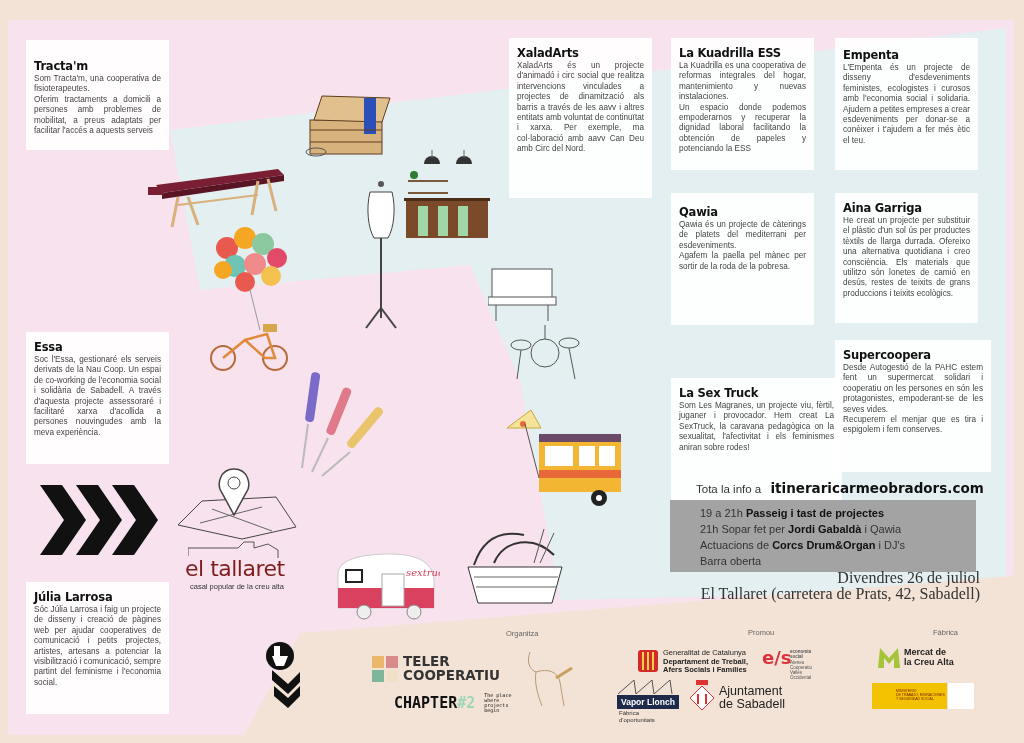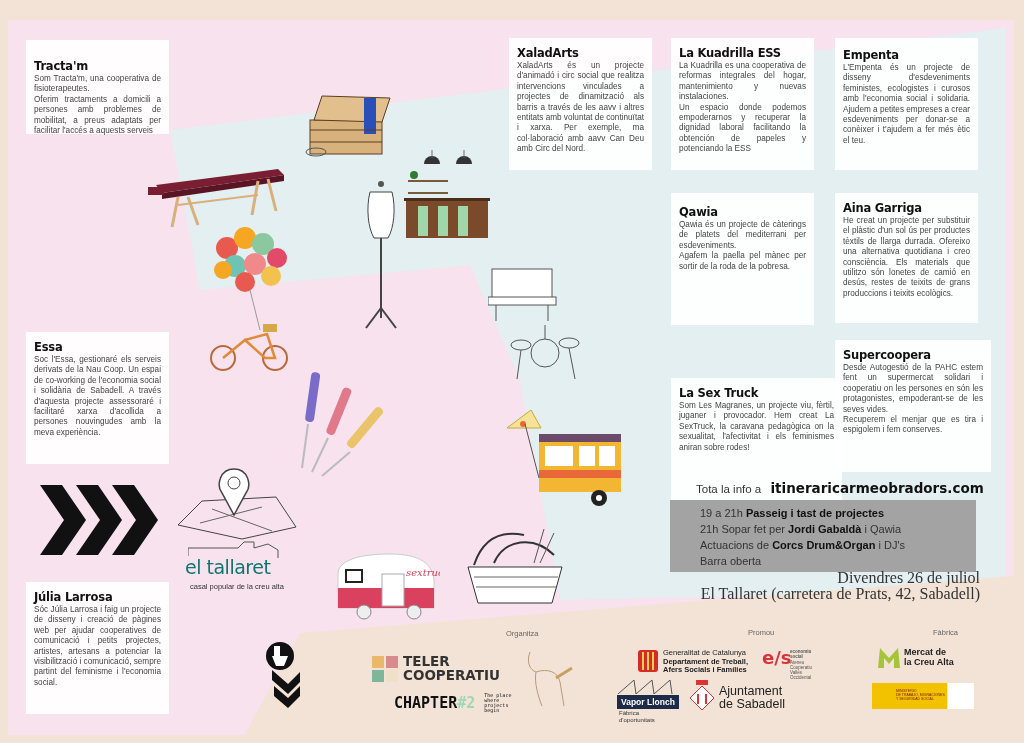--- a/index.html
+++ b/index.html
@@ -170,37 +170,37 @@
   <svg class="illus" style="left:172px;top:465px" width="128" height="78" viewBox="0 0 128 78">
     <polygon points="6,60 30,36 104,32 124,62 70,74" fill="none" stroke="#444"></polygon>
     <line x1="40" y1="44" x2="100" y2="66" stroke="#666"></line>
       <line x1="28" y1="58" x2="90" y2="42" stroke="#666"></line>
     <path d="M62,4 C48,4 44,20 50,28 L62,50 L74,28 C80,20 76,4 62,4 Z" fill="#fff" stroke="#444" stroke-width="1.5"></path>
     <circle cx="62" cy="18" r="6" fill="none" stroke="#444"></circle>
   </svg>
   <svg class="illus" style="left:188px;top:540px" width="96" height="20" viewBox="0 0 96 20">
     <polyline points="0,16 0,8 50,8 56,2 66,2 66,8 80,4 90,10 90,18" fill="none" stroke="#555"></polyline>
   </svg>
-  <div class="logo-text" style="left:185px;top:556px;font-family:'DejaVu Sans',sans-serif;font-size:19px;color:#0f766e;letter-spacing:-0.5px;">el tallaret</div>
+  <div class="logo-text" style="left:185px;top:556px;font-family:'DejaVu Sans',sans-serif;font-size:22px;color:#7f1d1d;letter-spacing:-0.5px;">el tallaret</div>
   <div class="logo-text" style="left:190px;top:582px;font-size:7.5px;color:#333;">casal popular de la creu alta</div>
 
   <svg class="illus" style="left:262px;top:640px" width="42" height="72" viewBox="0 0 42 72">
     <circle cx="18" cy="16" r="14" fill="#111"></circle>
     <rect x="12" y="6" width="6" height="10" fill="#fff"></rect>
       <path d="M10,16 L26,16 L22,26 L14,26 Z" fill="#fff"></path>
     <polygon points="10,30 26,44 38,32 38,42 26,54 10,40" fill="#111"></polygon>
     <polygon points="12,46 26,58 38,46 38,56 26,68 12,56" fill="#111"></polygon>
   </svg>
 
-  <div class="card" style="left:26px;top:40px;width:143px;height:94px;padding-top:19px;">
+  <div class="card" style="left:26px;top:40px;width:143px;height:110px;padding-top:19px;">
     <h3>Tracta'm</h3>
     <p>Som Tracta'm, una cooperativa de fisioterapeutes.</p>
     <p>Oferim tractaments a domicili a persones amb problemes de mobilitat, a preus adaptats per facilitar l'accés a aquests serveis</p>
   </div>
-  <div class="card" style="left:509px;top:38px;width:143px;height:132px;">
+  <div class="card" style="left:509px;top:38px;width:143px;height:160px;">
     <h3>XaladArts</h3>
     <p>XaladArts és un projecte d'animadó i circ social que realitza intervencions vinculades a projectes de dinamització als barris a través de les aavv i altres entitats amb voluntat de continuïtat i xarxa. Per exemple, ma col·laboració amb aavv Can Deu amb Circ del Nord.</p>
   </div>
   <div class="card" style="left:671px;top:38px;width:143px;height:132px;">
     <h3>La Kuadrilla ESS</h3>
     <p>La Kuadrilla es una cooperativa de reformas integrales del hogar, mantenimiento y nuevas instalaciones.</p>
     <p>Un espacio donde podemos empoderarnos y recuperar la dignidad laboral facilitando la obtención de papeles y potenciando la ESS</p>
   </div>
   <div class="card" style="left:835px;top:38px;width:143px;height:132px;padding-top:10px;">
     <h3>Empenta</h3>

